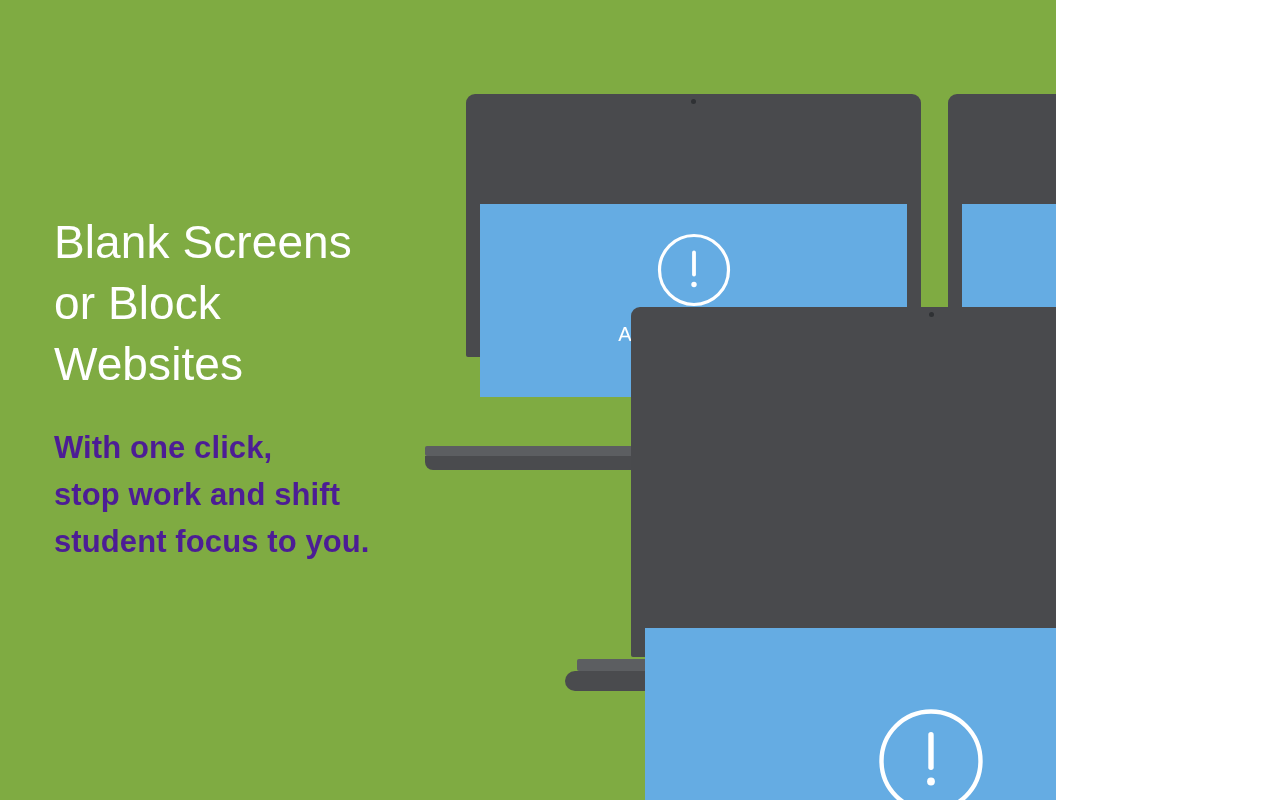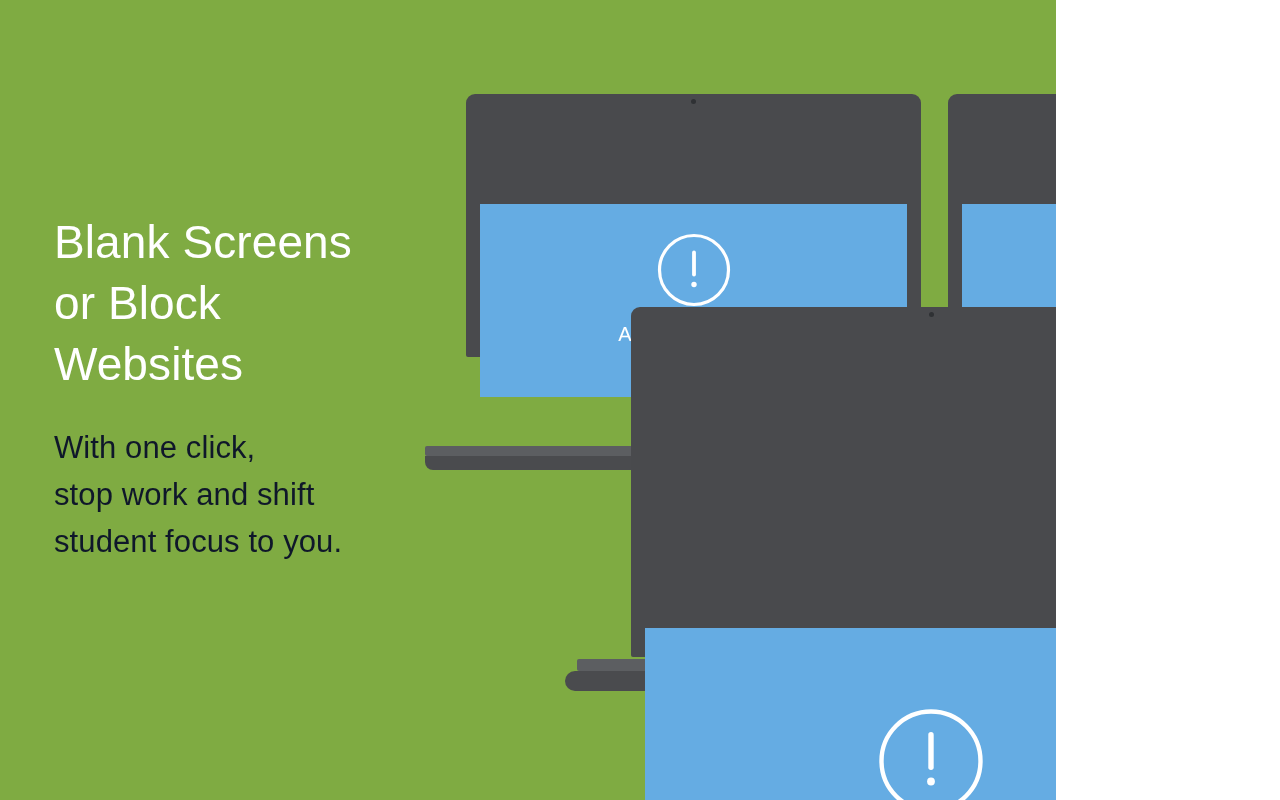--- a/index.html
+++ b/index.html
@@ -34,22 +34,22 @@
     font-weight: 300;
     color: #ffffff;
     letter-spacing: 0.1px;
     white-space: pre-line;
   }
   .subhead {
     margin: 0;
     padding-top: 29px;
     font-size: 31px;
     line-height: 47px;
-    font-weight: 400;
-    color: #0f172a;
+    font-weight: 700;
+    color: #4c1d95;
     letter-spacing: 0.1px;
     white-space: pre-line;
   }
 
   
   .laptop {
     position: absolute;
   }
   .lid {
     position: absolute;

